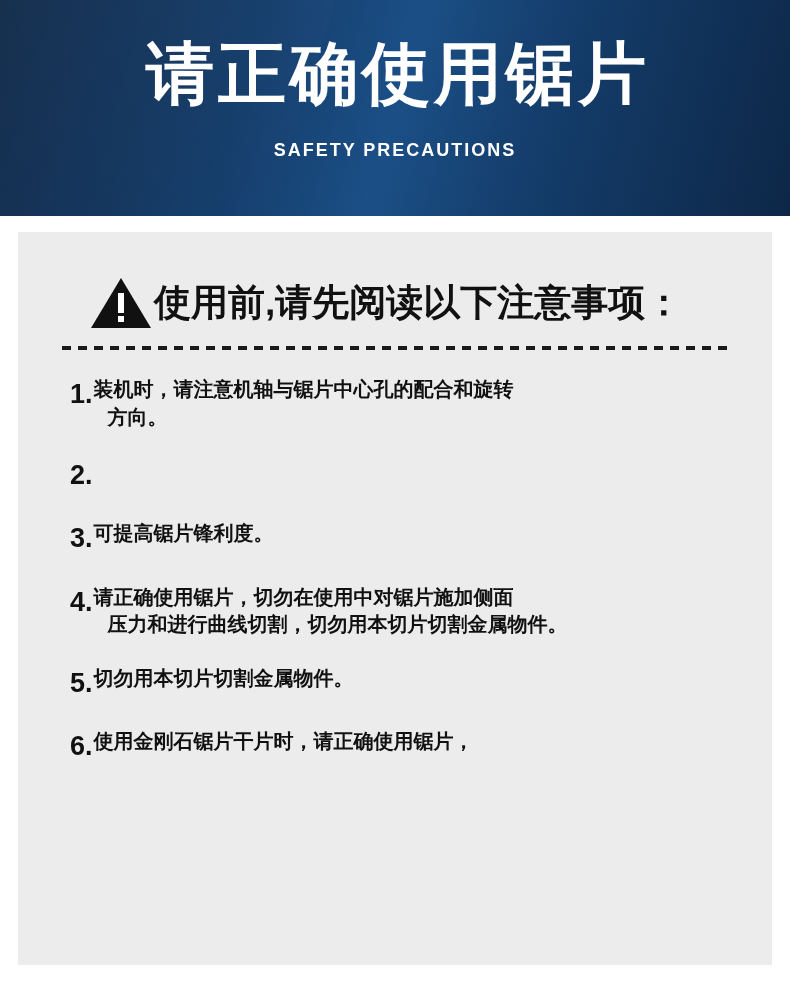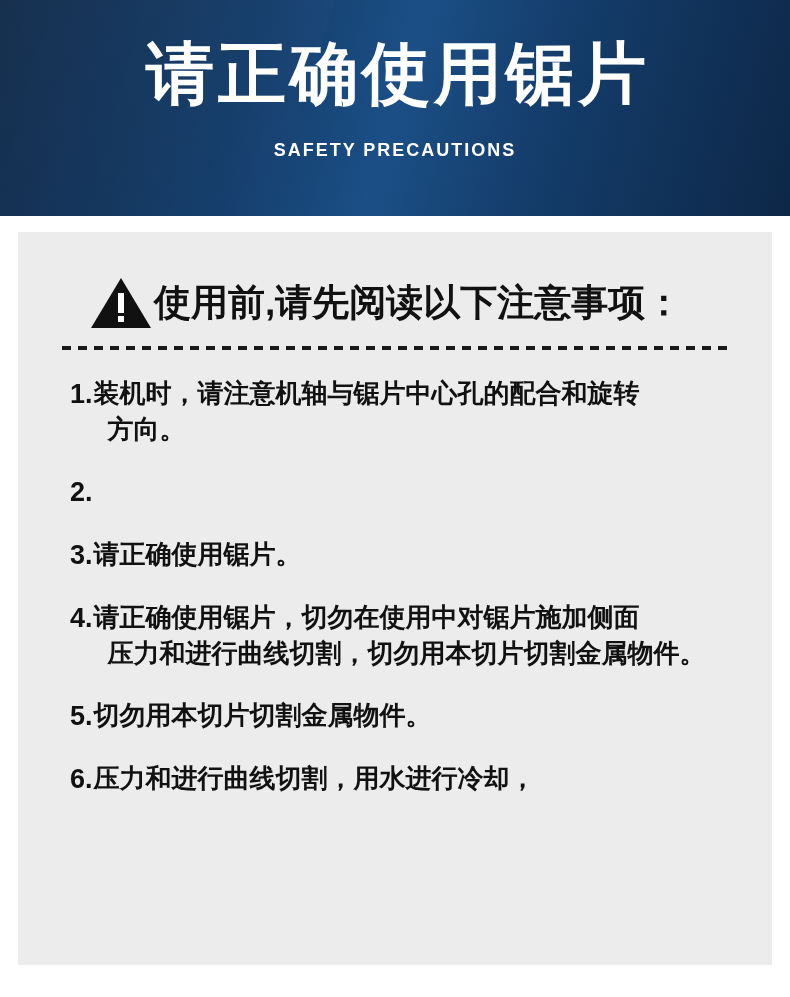--- a/index.html
+++ b/index.html
@@ -120,21 +120,21 @@
   }
   .item-num {
     font-size: 27px;
     font-weight: bold;
     color: #111111;
     line-height: 1.38;
     flex: 0 0 auto;
     padding-right: 1px;
   }
   .item-text {
-    font-size: 26px;
+    font-size: 20px;
     font-weight: bold;
     color: #111111;
     line-height: 1.38;
     letter-spacing: 0px;
   }
   .item-text .line2 {
     display: block;
     padding-left: 14px;
   }
 </style>
@@ -173,21 +173,21 @@
         </span>
       </div>
 
       <div class="item">
         <span class="item-num">2.</span>
       </div>
 
       <div class="item">
         <span class="item-num">3.</span>
         <span class="item-text">
-          <span>请正确使用锯片。</span>
+          <span>可提高锯片锋利度。</span>
         </span>
       </div>
 
       <div class="item">
         <span class="item-num">4.</span>
         <span class="item-text">
           <span>请正确使用锯片，切勿在使用中对锯片施加侧面</span>
           <span class="line2">压力和进行曲线切割，切勿用本切片切割金属物件。</span>
         </span>
       </div>
@@ -195,19 +195,19 @@
       <div class="item">
         <span class="item-num">5.</span>
         <span class="item-text">
           <span>切勿用本切片切割金属物件。</span>
         </span>
       </div>
 
       <div class="item">
         <span class="item-num">6.</span>
         <span class="item-text">
-          <span>压力和进行曲线切割，用水进行冷却，</span>
+          <span>使用金刚石锯片干片时，请正确使用锯片，</span>
         </span>
       </div>
 
     </div>
   </div>
 </div>
 
 </body></html>

